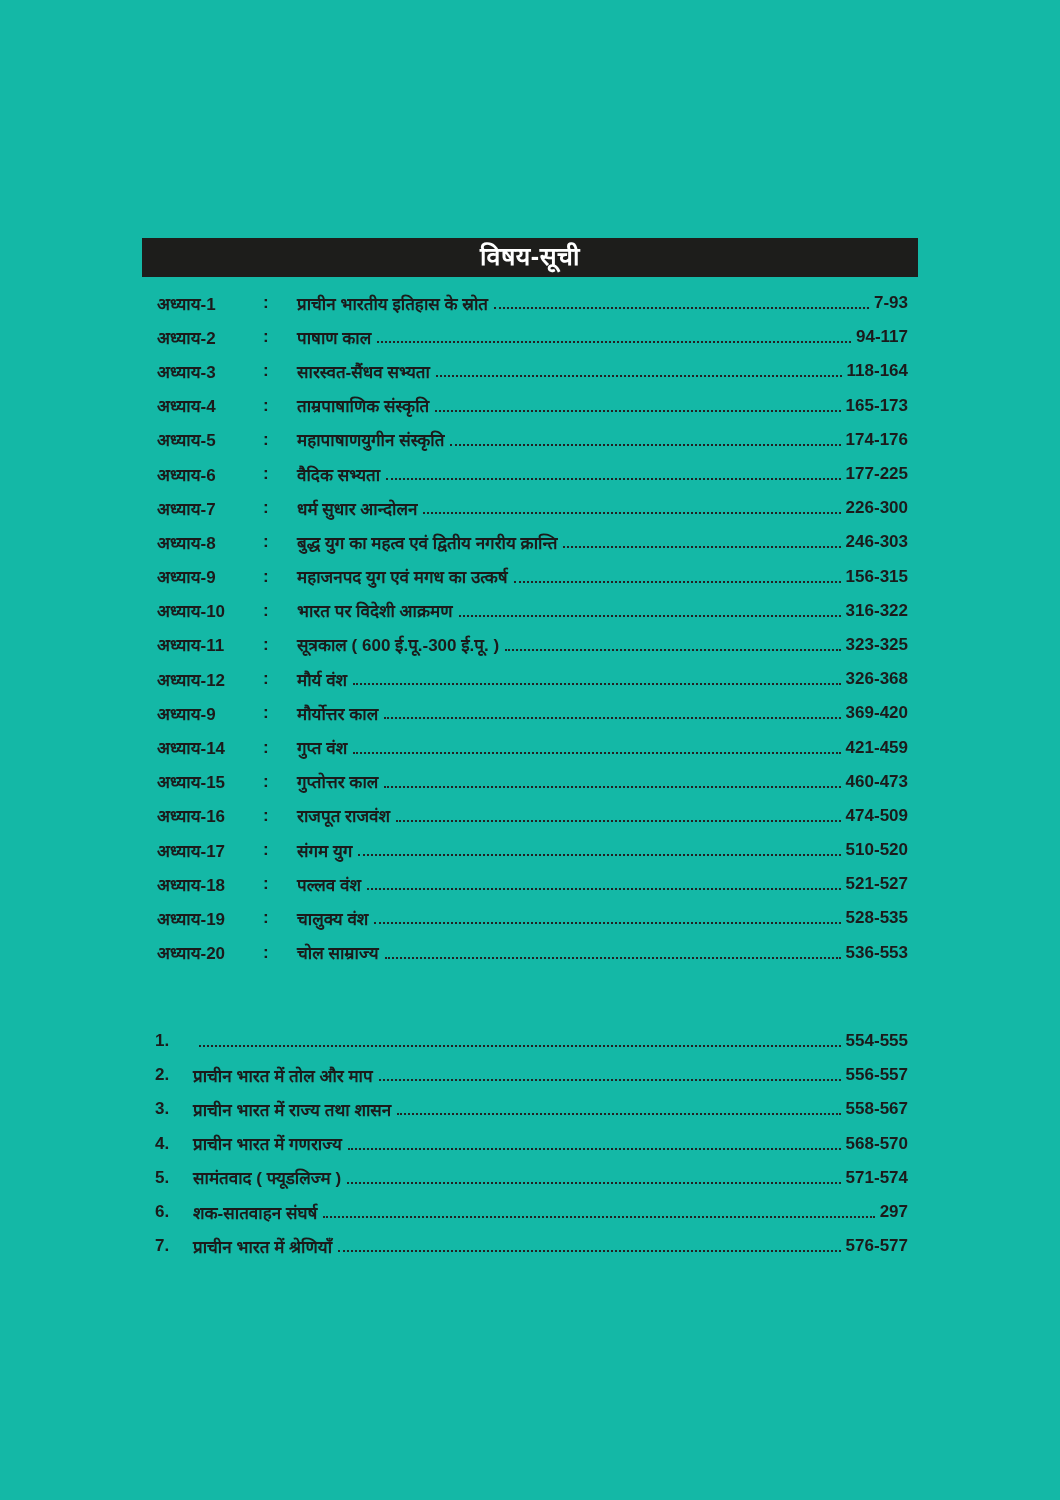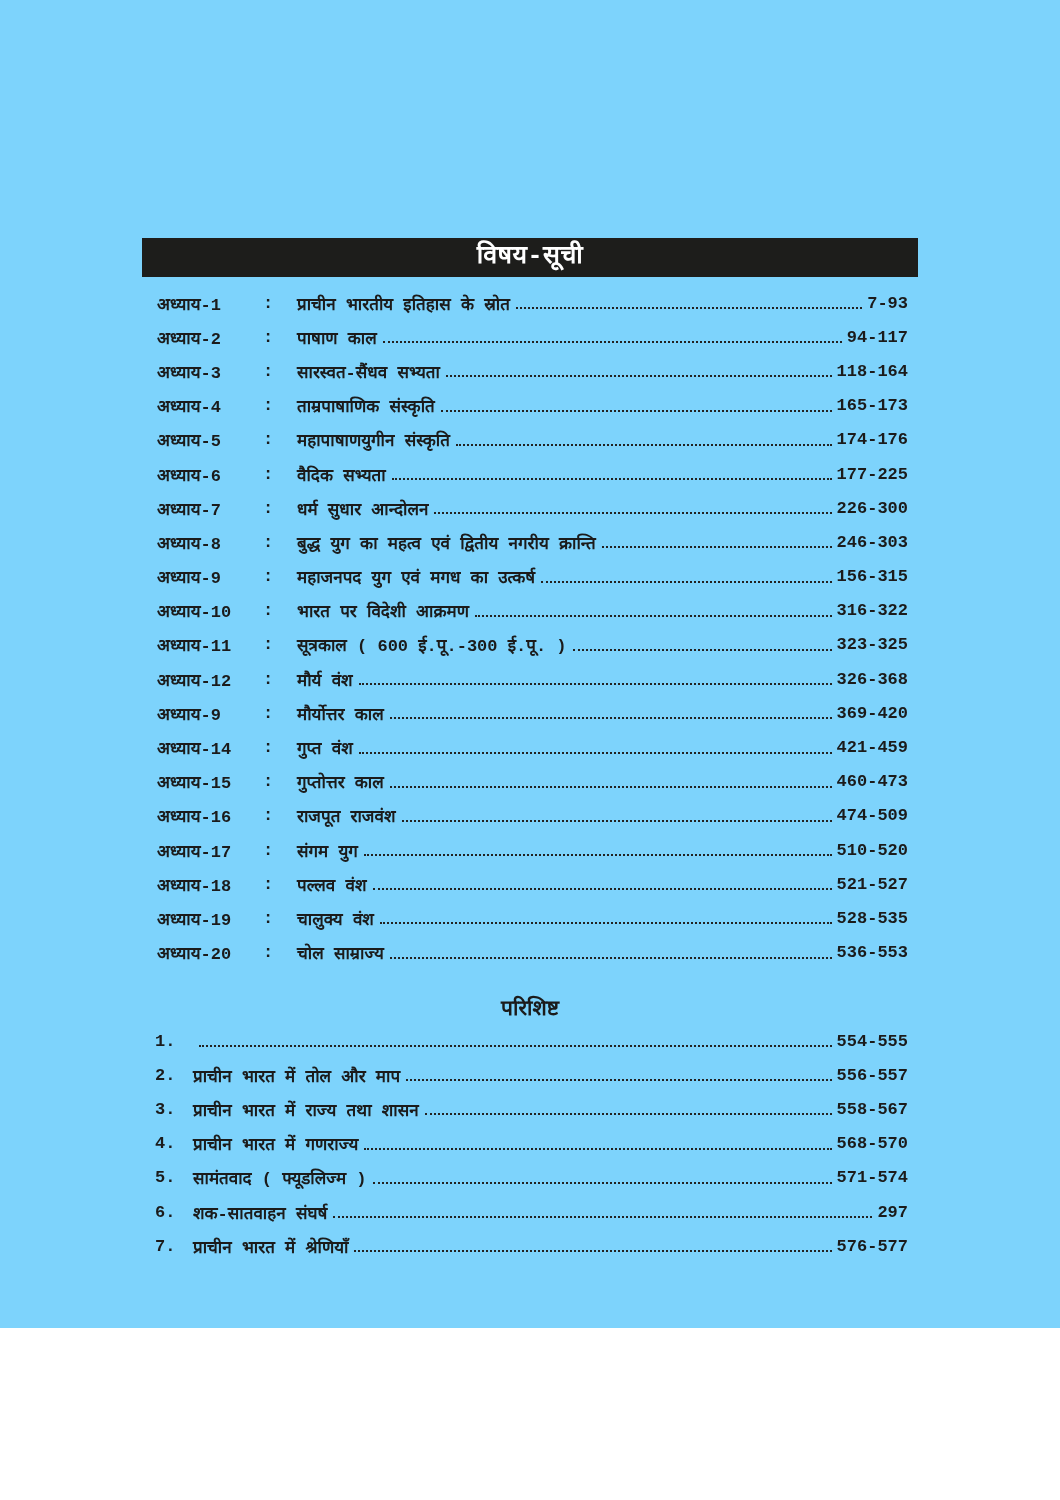--- a/index.html
+++ b/index.html
@@ -3,23 +3,23 @@
 <meta charset="utf-8">
 <style>
   html, body {
     margin: 0;
     padding: 0;
     background: #ffffff;
   }
   .page {
     position: relative;
     width: 1060px;
-    height: 1328px;
-    background: #7dd3fc;
-    font-family: Liberation Mono, monospace;
+    height: 1500px;
+    background: #14b8a6;
+    font-family: Liberation Sans, sans-serif;
     font-weight: 700;
     color: #1b1b1b;
     overflow: hidden;
   }
   .header-bar {
     position: absolute;
     left: 142px;
     top: 238px;
     width: 776px;
     height: 39px;
@@ -252,21 +252,20 @@
 
   <div class="row">
     <span class="label">अध्याय-20</span>
     <span class="sep">:</span>
     <span class="title">चोल साम्राज्य</span>
     <span class="leader"></span>
     <span class="pages">536-553</span>
   </div>
 </div>
 
-  <div class="appendix-heading">परिशिष्ट</div>
 
   <div class="appendix-list">
   <div class="row">
     <span class="num">1.</span>
     <span class="leader"></span>
     <span class="pages">554-555</span>
   </div>
 
   <div class="row">
     <span class="num">2.</span>

